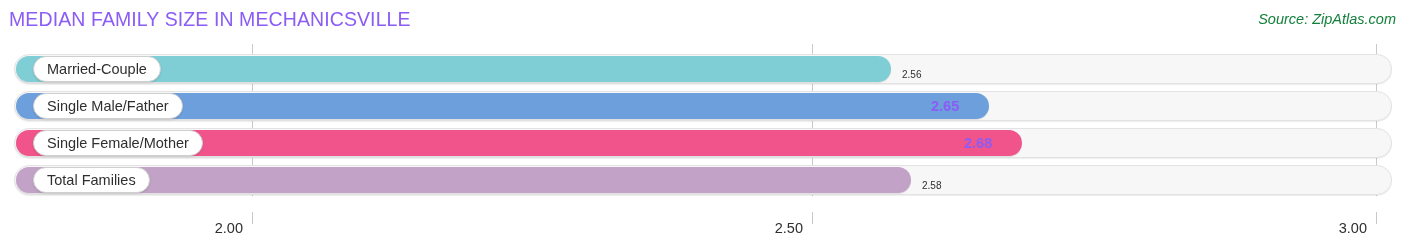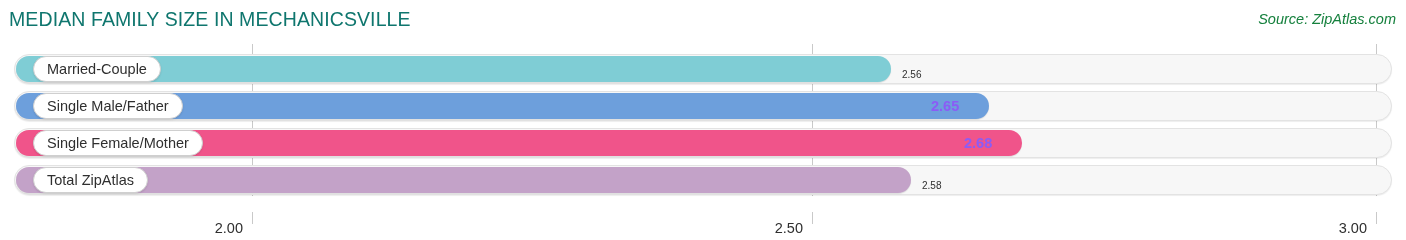--- a/index.html
+++ b/index.html
@@ -28,21 +28,21 @@
     top: 0;
     width: 1406px;
     height: 44px;
   }
   .chart-title {
     position: absolute;
     left: 9px;
     top: 8px;
     font-size: 19.5px;
     letter-spacing: 0.1px;
-    color: #0f766e;
+    color: #8b5cf6;
     font-weight: 400;
     white-space: nowrap;
   }
   .chart-source {
     position: absolute;
     right: 10px;
     top: 11px;
     font-size: 14.5px;
     font-style: italic;
     color: #15803d;
@@ -215,21 +215,21 @@
           <div class="bar" style="width: 1006px; background: rgb(240, 84, 138);"></div>
           <div class="label-pill">
             <span>Single Female/Mother</span>
           </div>
           <div class="value-in" style="left: 964px;">2.68</div>
         </div>
         <div class="row" style="top: 121px;">
           <div class="track"></div>
           <div class="bar" style="width: 895px; background: rgb(195, 162, 200);"></div>
           <div class="label-pill">
-            <span>Total ZipAtlas</span>
+            <span>Total Families</span>
           </div>
           <div class="value-out" style="left: 922px;">2.58</div>
         </div>
       </div>
   </div>
 
   <div class="axis" id="axis">
       <div class="tick-mark" style="left: 252px;"></div>
       <div class="tick-label" style="left: 243px;">2.00</div>
       <div class="tick-mark" style="left: 812px;"></div>

